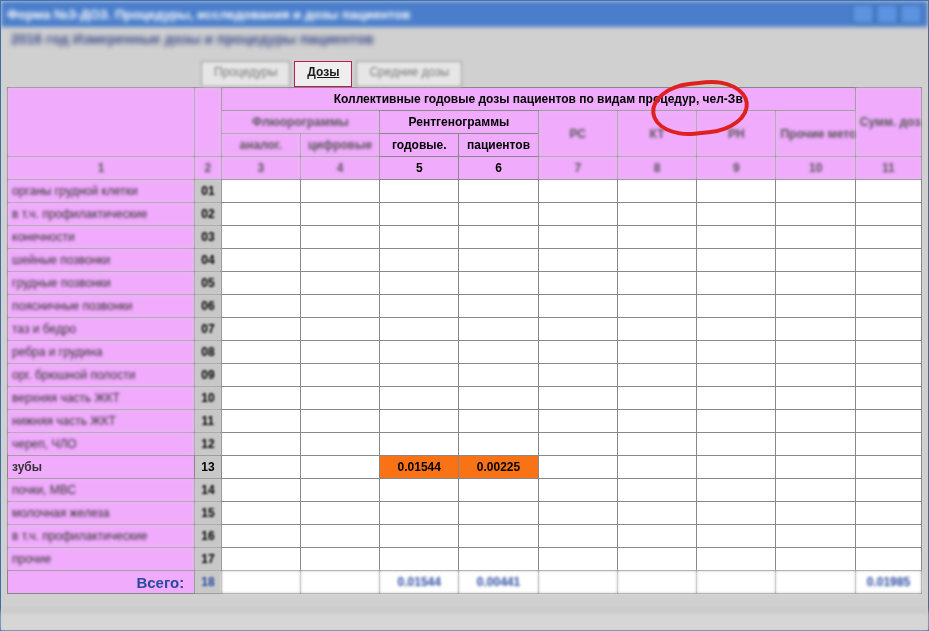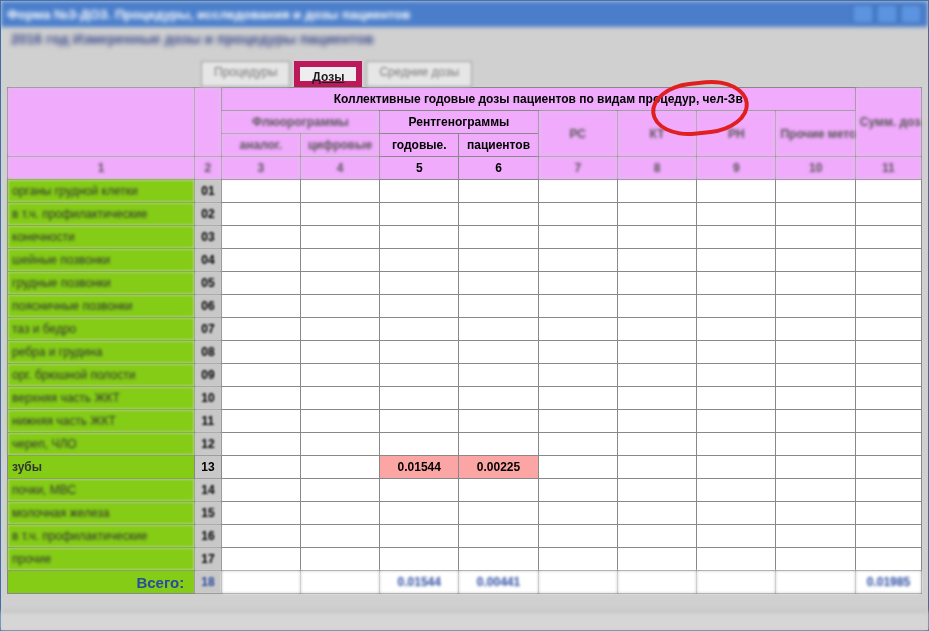--- a/index.html
+++ b/index.html
@@ -57,21 +57,21 @@
     padding: 3px 12px;
     font-size: 12px;
     background: #e6e6e6;
     border: 1px solid #999;
     color: #777;
     filter: blur(1.5px);
   }
   .tab.active {
     filter: none;
     background: #eee;
-    border: 6px solid #be185d;
+    border: 1px solid #be185d;
     color: #1a1a1a;
     text-decoration: underline;
     font-weight: bold;
   }
   .grid-wrap {
     flex: 1;
     overflow: hidden;
     padding: 0 6px 6px 6px;
   }
   table.grid {
@@ -92,26 +92,26 @@
   table.grid th {
     background: #f0abfc;
     font-weight: bold;
   }
   td.cell {
     background: #fff;
     text-align: right;
     padding-right: 6px;
   }
   td.cell.focus {
-    background: #fca5a5;
+    background: #f97316;
     font-weight: bold;
   }
   .rowlabel {
     text-align: left !important;
-    background: #84cc16;
+    background: #f0abfc;
     color: #333;
     font-size: 12px;
     filter: blur(1.6px);
   }
   .rowlabel.clear { filter: none; font-weight: bold; }
   .numcol {
     background: #c8c8c8;
     text-align: center;
     font-weight: bold;
     filter: blur(1px);

